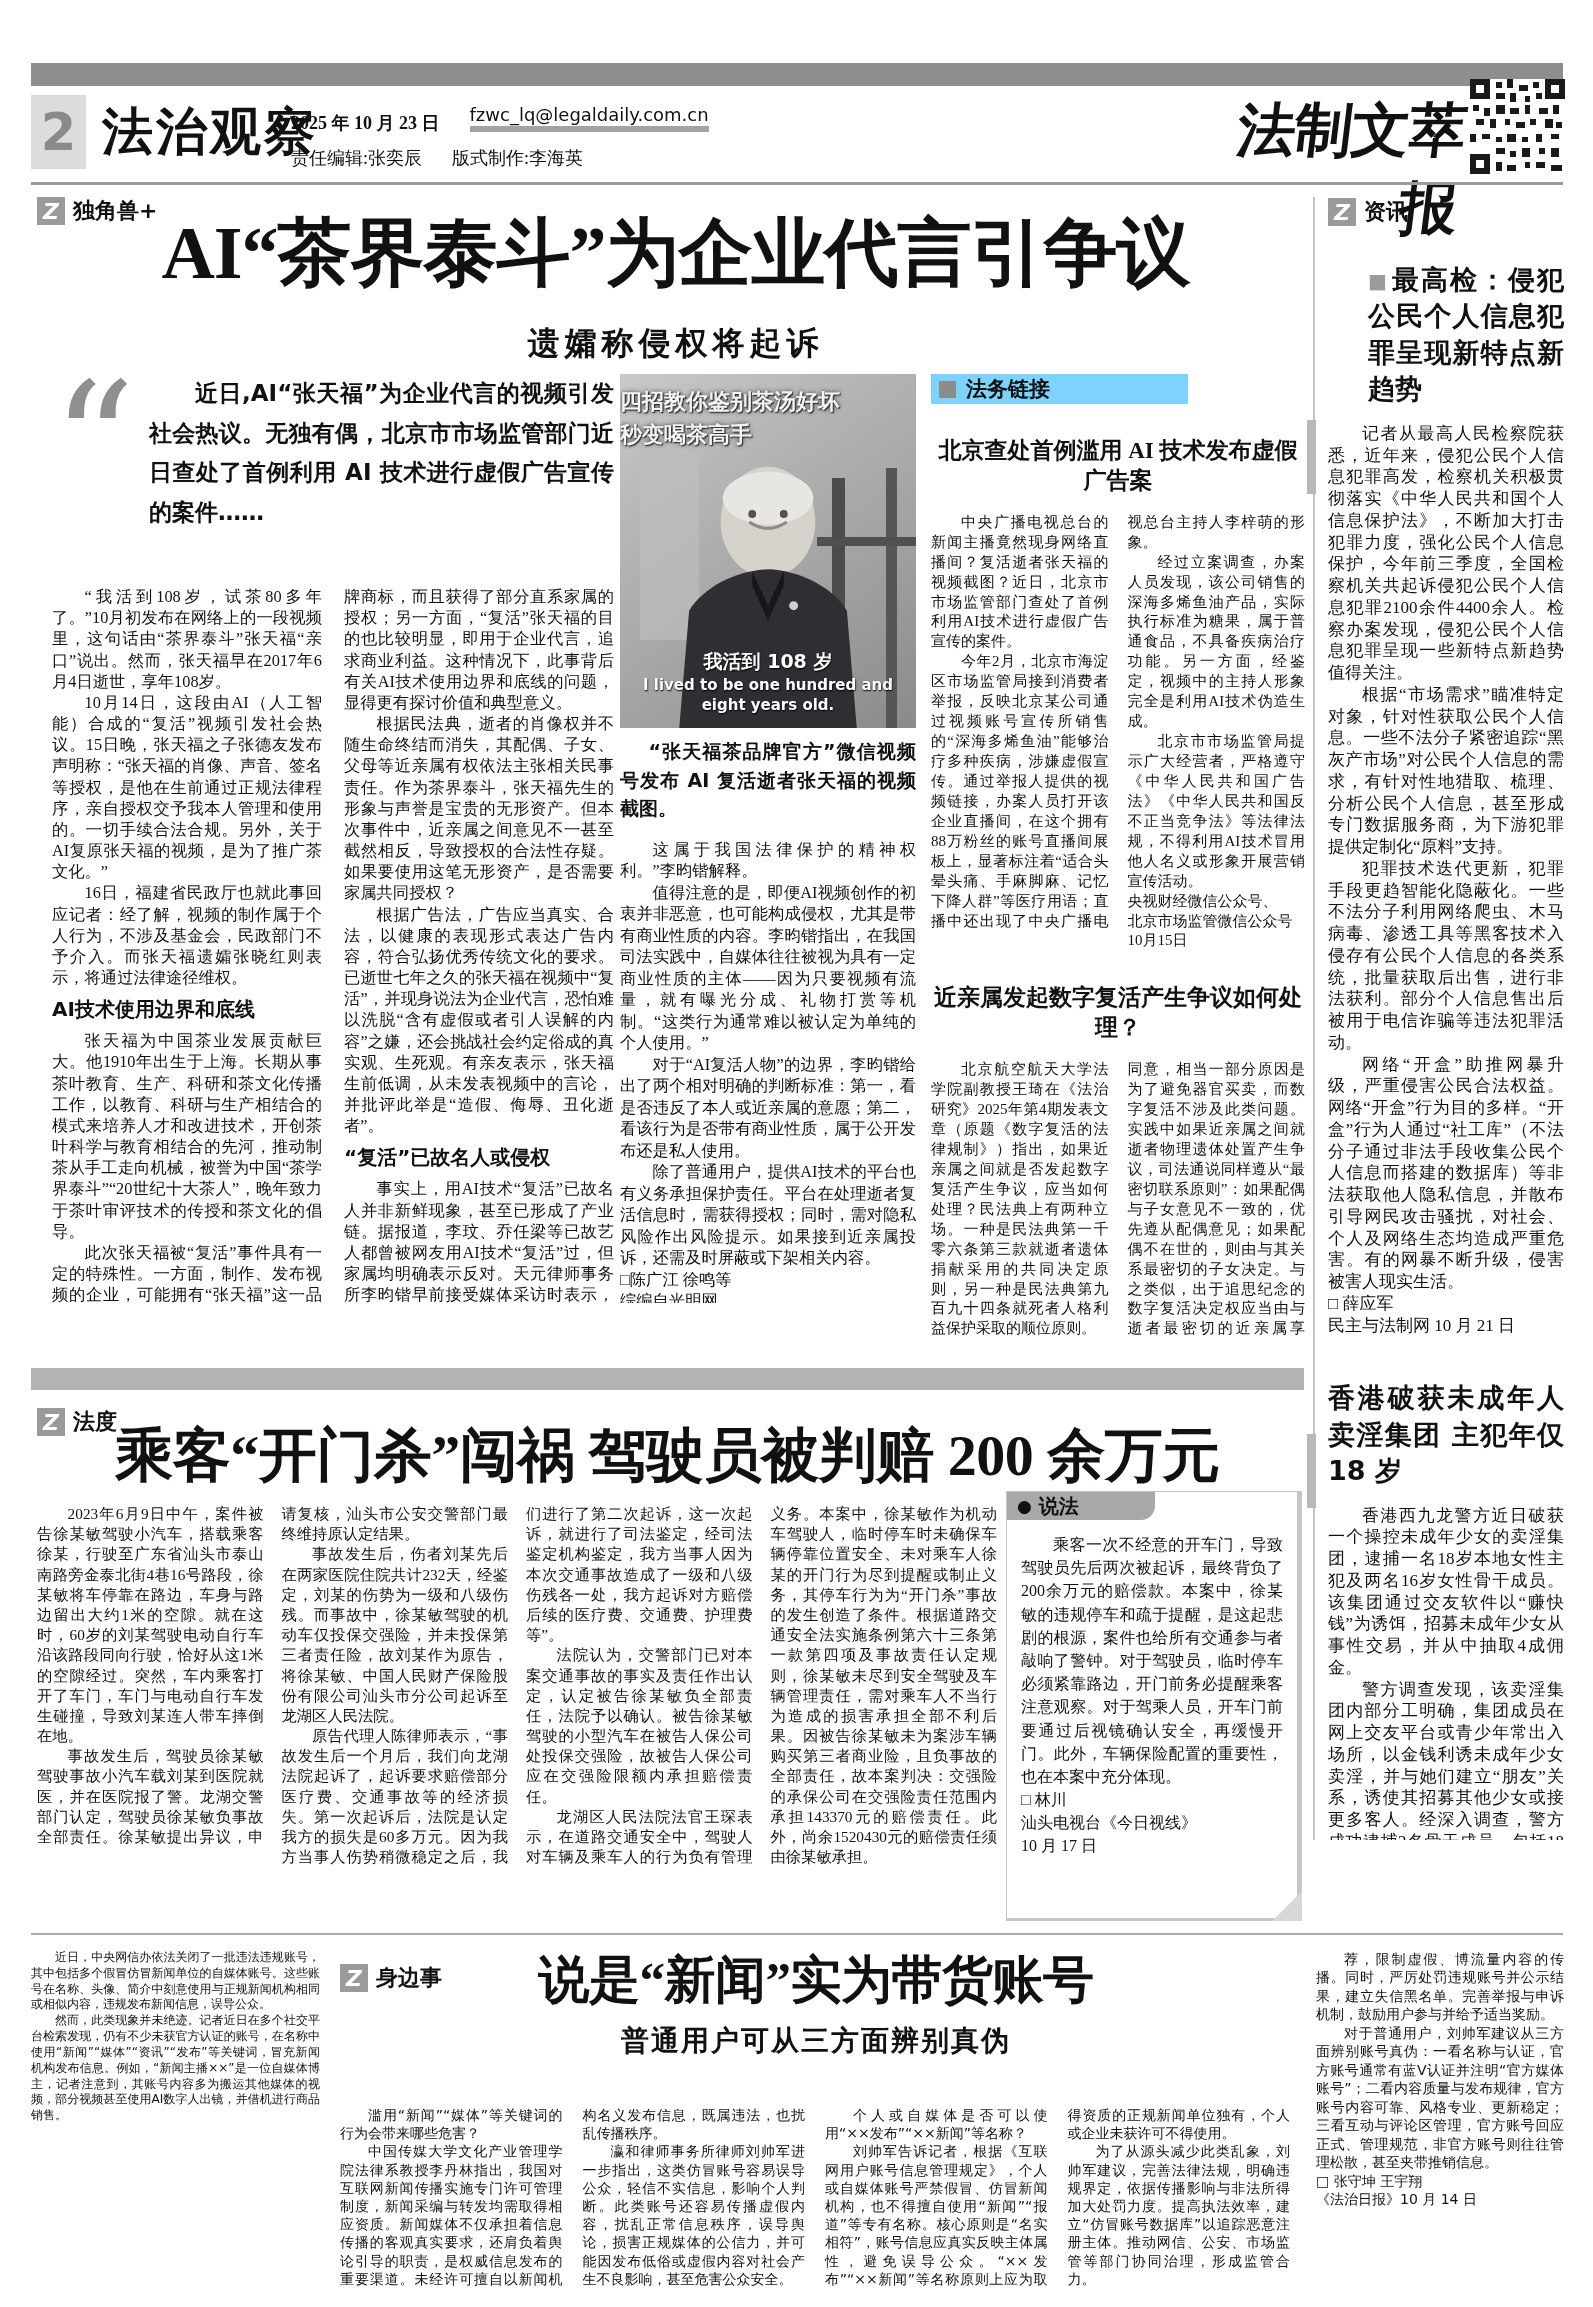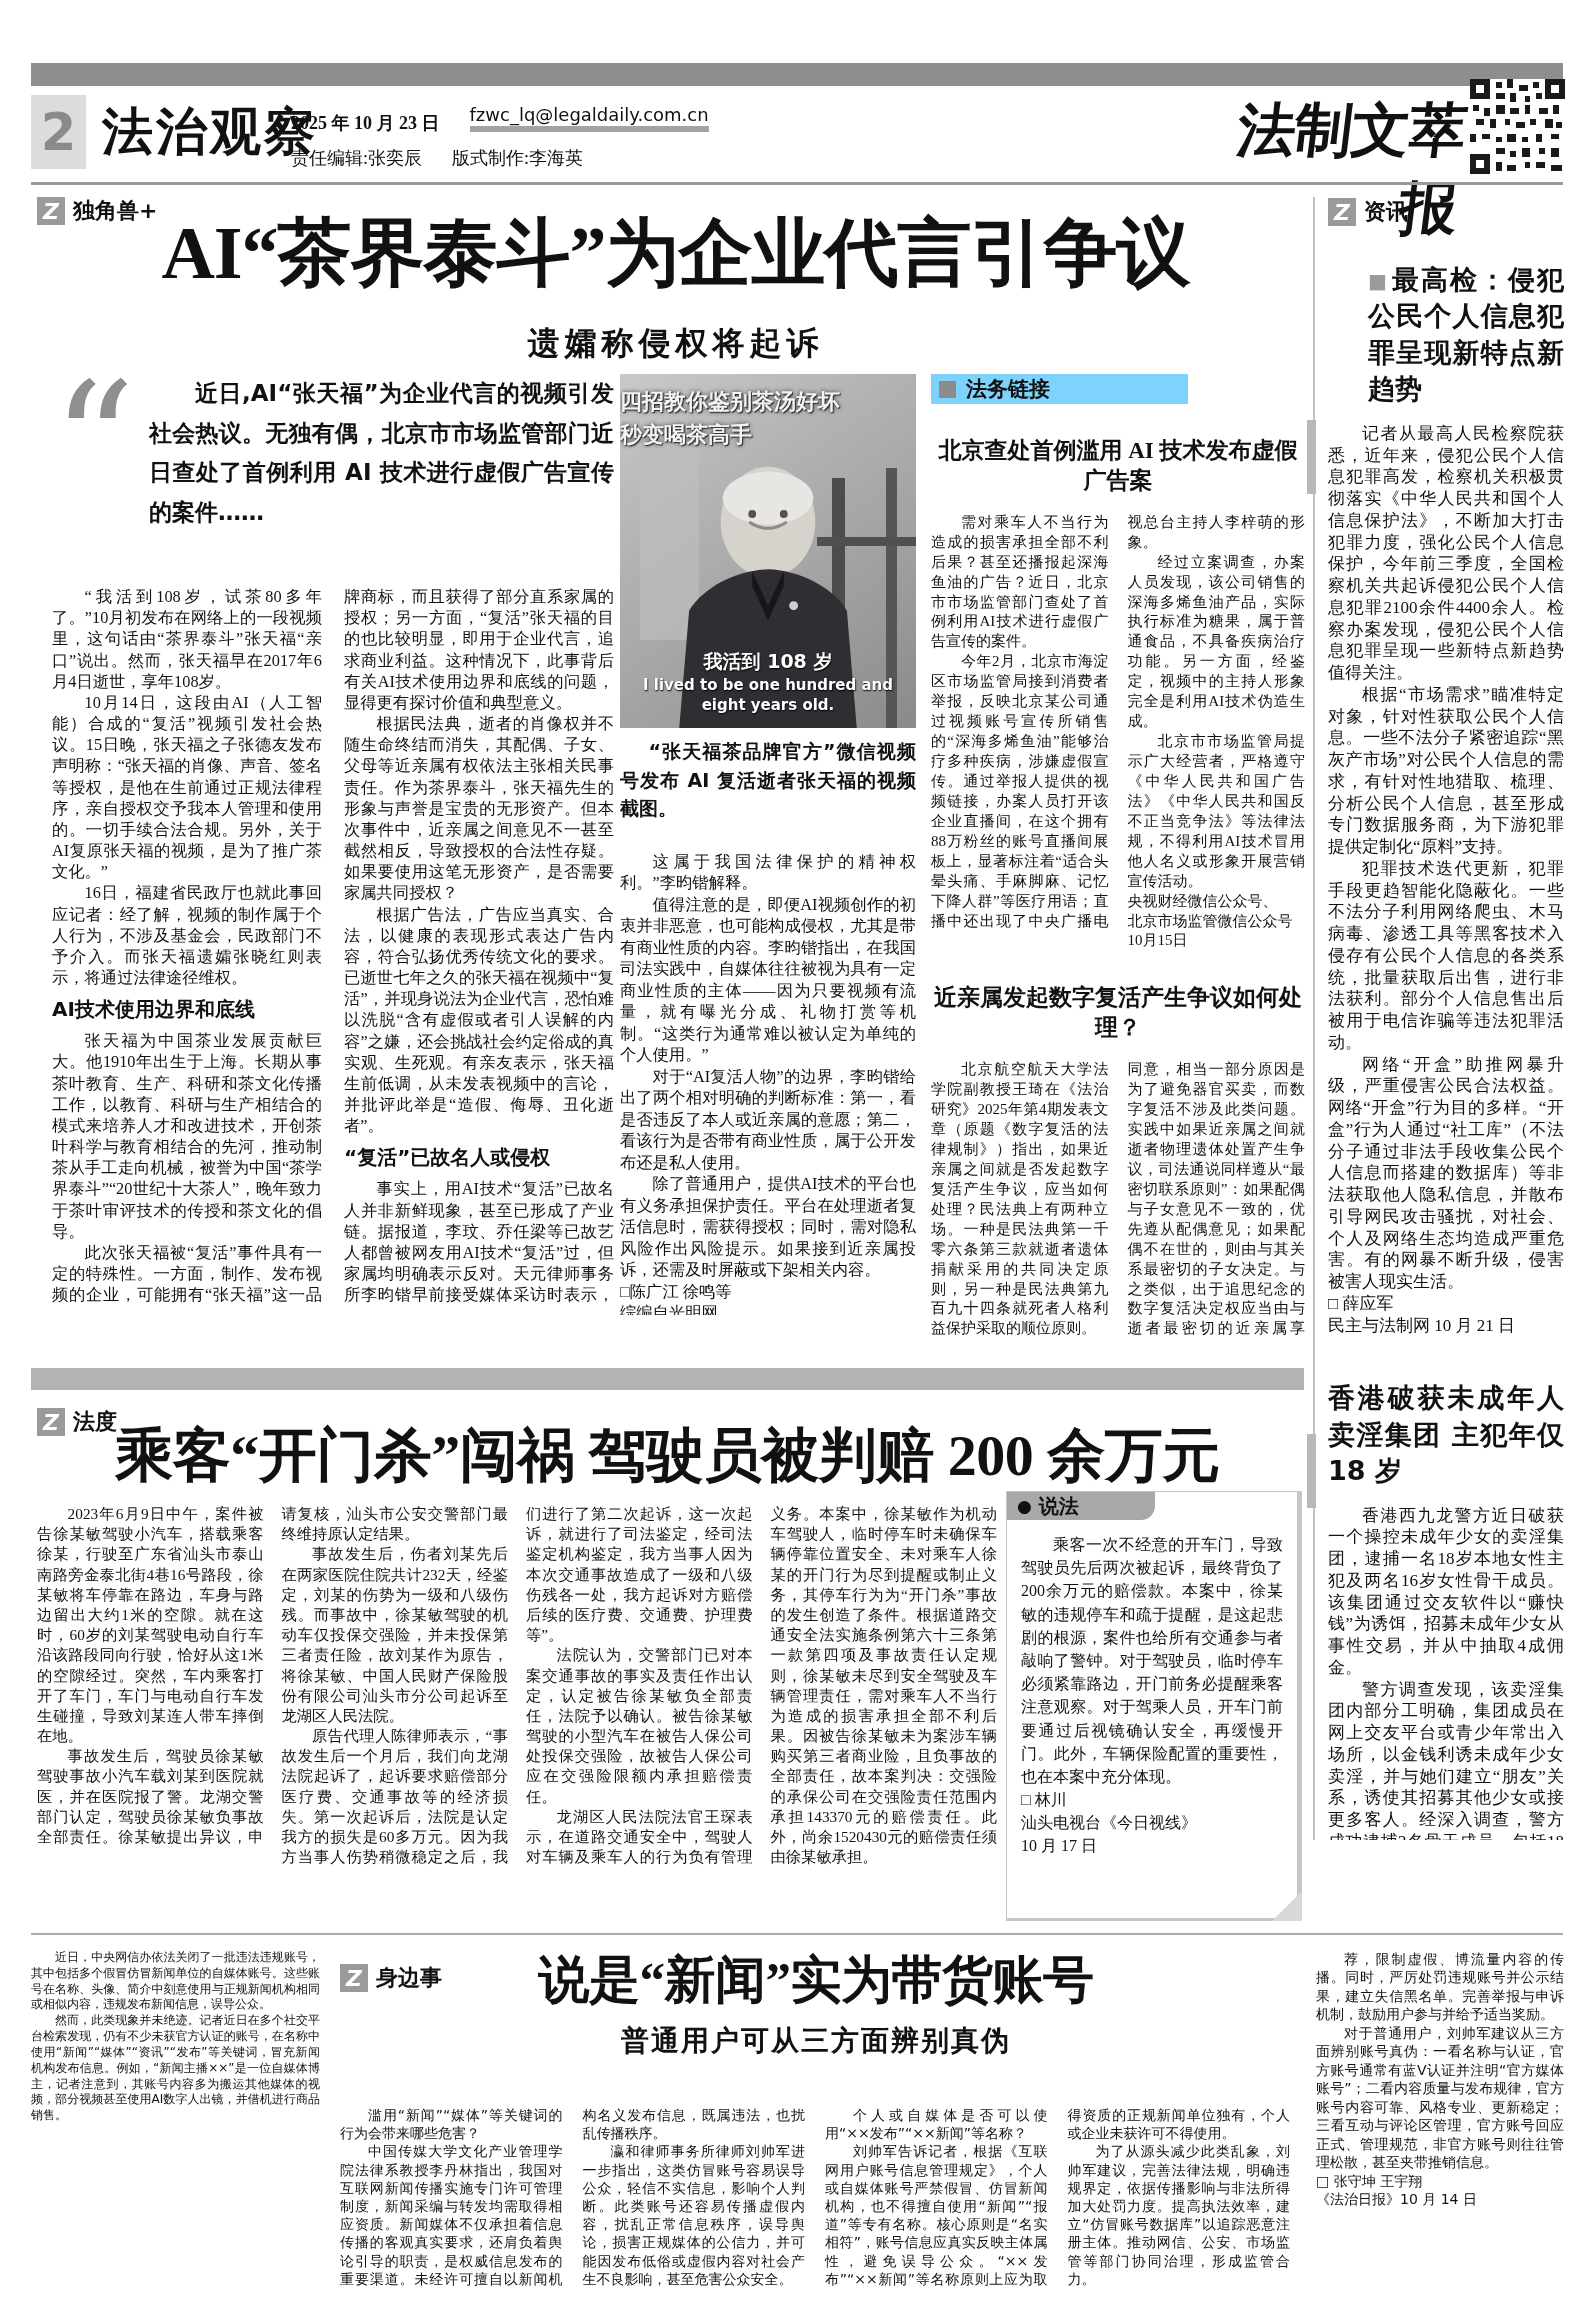--- a/index.html
+++ b/index.html
@@ -53,21 +53,21 @@
   .photo .bar-h{position:absolute;left:197px;top:163px;width:99px;height:9px;background:#505050;}
   .photo .scroll{position:absolute;left:20px;top:59px;width:59px;height:207px;background:#bdbdbd;opacity:.7;}
   .photo-top-text{position:absolute;left:0;top:11px;width:100%;text-align:left;color:#f4f4f4;
     font:700 22px "DejaVu Sans",sans-serif;text-shadow:0 0 4px #333,1px 1px 1px #222;line-height:1.5;}
   .photo-sub{position:absolute;left:0;bottom:13px;width:100%;text-align:center;color:#fff;
     text-shadow:0.5px 0.5px 1.5px #000;font-family:"DejaVu Sans",sans-serif;}
   .photo-sub .cn{font-size:19px;font-weight:700;}
   .photo-sub .en{font-size:15px;font-weight:700;line-height:1.35;}
   .photo-caption{margin-top:9px;font:700 19px "DejaVu Sans","Liberation Sans",sans-serif;
     line-height:1.5;text-align:justify;text-indent:1.5em;}
-  .ts-col3{margin-top:28px;font-size:16.3px;line-height:1.32;height:464px;overflow:hidden;}
+  .ts-col3{margin-top:16px;font-size:16.3px;line-height:1.32;height:464px;overflow:hidden;}
   .ts-col3 p{text-align:justify;}
   
   .fawu{position:absolute;left:931px;top:374px;width:374px;height:962px;overflow:hidden;}
   .fawu-head{width:257px;height:30px;background:#7dd3fc;display:flex;align-items:center;gap:10px;padding-left:8px;box-sizing:border-box;}
   .fawu-head .sq{width:17px;height:17px;background:#8c8c8c;}
   .fawu-head .t{font:700 21px "DejaVu Sans",sans-serif;}
   .fawu-title{margin:32px 0 17px 0;text-align:center;font-weight:900;font-size:23px;line-height:1.3;}
   .fawu-body{column-count:2;column-gap:19px;font-size:15px;line-height:1.33;}
   
   .sidebar{position:absolute;left:1328px;top:197px;width:236px;height:1643px;overflow:hidden;}
@@ -242,21 +242,21 @@
       </div>
   </div>
 
   <div class="fawu">
     <div class="fawu-head">
       <span class="sq"></span>
       <span class="t">法务链接</span>
     </div>
     <h2 class="fawu-title">北京查处首例滥用 AI 技术发布虚假广告案</h2>
     <div class="fawu-body cols">
-        <p>需对乘车人不当行为造成的损害承担全部不利后果？甚至还播报起深海鱼油的广告？近日，北京市市场监管部门查处了首例利用AI技术进行虚假广告宣传的案件。</p>
+        <p>中央广播电视总台的新闻主播竟然现身网络直播间？复活逝者张天福的视频截图？近日，北京市市场监管部门查处了首例利用AI技术进行虚假广告宣传的案件。</p>
         <p>今年2月，北京市海淀区市场监管局接到消费者举报，反映北京某公司通过视频账号宣传所销售的“深海多烯鱼油”能够治疗多种疾病，涉嫌虚假宣传。通过举报人提供的视频链接，办案人员打开该企业直播间，在这个拥有88万粉丝的账号直播间展板上，显著标注着“适合头晕头痛、手麻脚麻、记忆下降人群”等医疗用语；直播中还出现了中央广播电视总台主持人李梓萌的形象。</p>
         <p>经过立案调查，办案人员发现，该公司销售的深海多烯鱼油产品，实际执行标准为糖果，属于普通食品，不具备疾病治疗功能。另一方面，经鉴定，视频中的主持人形象完全是利用AI技术伪造生成。</p>
         <p>北京市市场监管局提示广大经营者，严格遵守《中华人民共和国广告法》《中华人民共和国反不正当竞争法》等法律法规，不得利用AI技术冒用他人名义或形象开展营销宣传活动。</p>
         <p class="attrib">央视财经微信公众号、</p>
         <p class="attrib">北京市场监管微信公众号</p>
         <p class="attrib">10月15日</p>
       </div>
     <h2 class="fawu-title">近亲属发起数字复活产生争议如何处理？</h2>
     <div class="fawu-body cols">
         <p>北京航空航天大学法学院副教授王琦在《法治研究》2025年第4期发表文章（原题《数字复活的法律规制》）指出，如果近亲属之间就是否发起数字复活产生争议，应当如何处理？民法典上有两种立场。一种是民法典第一千零六条第三款就逝者遗体捐献采用的共同决定原则，另一种是民法典第九百九十四条就死者人格利益保护采取的顺位原则。</p>

